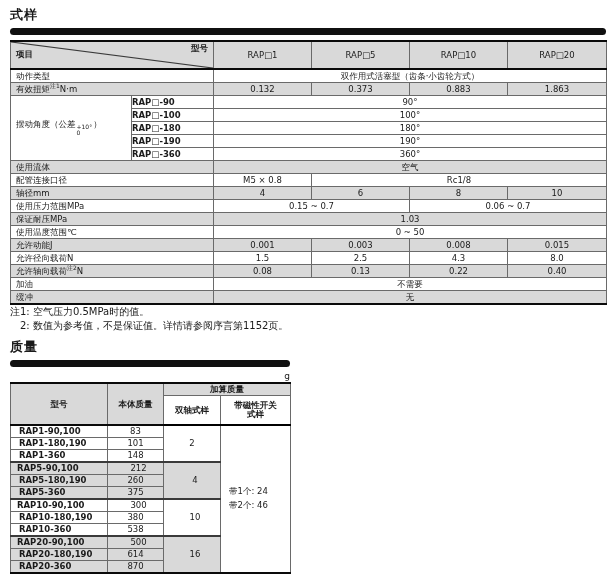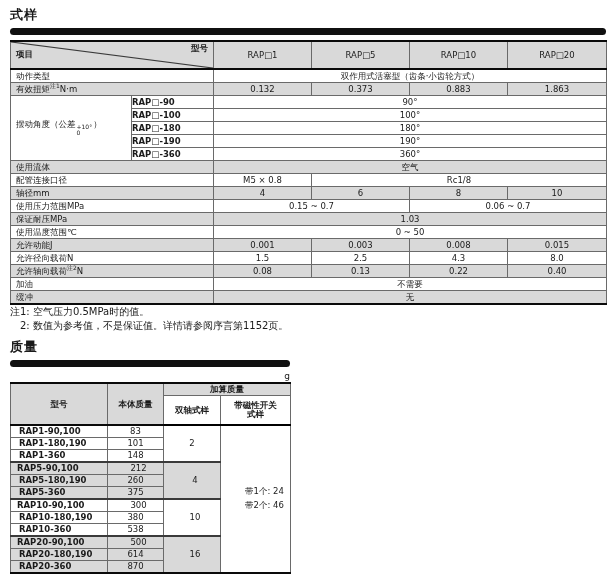--- a/index.html
+++ b/index.html
@@ -35,21 +35,21 @@
   .sec2{margin-top:5px;}
   .g-unit{width:280px;text-align:right;font-size:9px;line-height:1;margin:2px 0 1px 0;}
   #mass-table{width:280px;border:1px solid #333;border-top:2px solid #0a0a0a;border-bottom:2px solid #0a0a0a;}
   #mass-table td{border:1px solid #6a6a6a;height:11px;padding:0;line-height:1.05;overflow:hidden;}
   #mass-table tr.h1 td{background:#d9d9d9;font-weight:bold;text-align:center;}
   #mass-table tr.h2 td{height:28px;font-weight:bold;text-align:center;background:#fff;border-bottom:2px solid #000000;}
   #mass-table td.rowspan-head{background:#d9d9d9;font-weight:bold;text-align:center;border-bottom:2px solid #0a0a0a;}
   #mass-table tr.g td{background:#d9d9d9;}
   #mass-table tr.gs td{border-top:2px solid #3a3a3a;padding-left:6px;}
   #mass-table .model{font-weight:bold;text-align:left;padding-left:8px;}
-  #mass-table .sw{background:#fff;text-align:left;padding-left:24px;line-height:1.6;vertical-align:middle;}
+  #mass-table .sw{background:#fff;text-align:left;padding-left:8px;line-height:1.6;vertical-align:middle;}
 </style>
 </head>
 <body>
 
 <div class="wrap">
 
   <div>
     <div class="sec-title">式样</div>
     <div class="bar full"></div>
 

